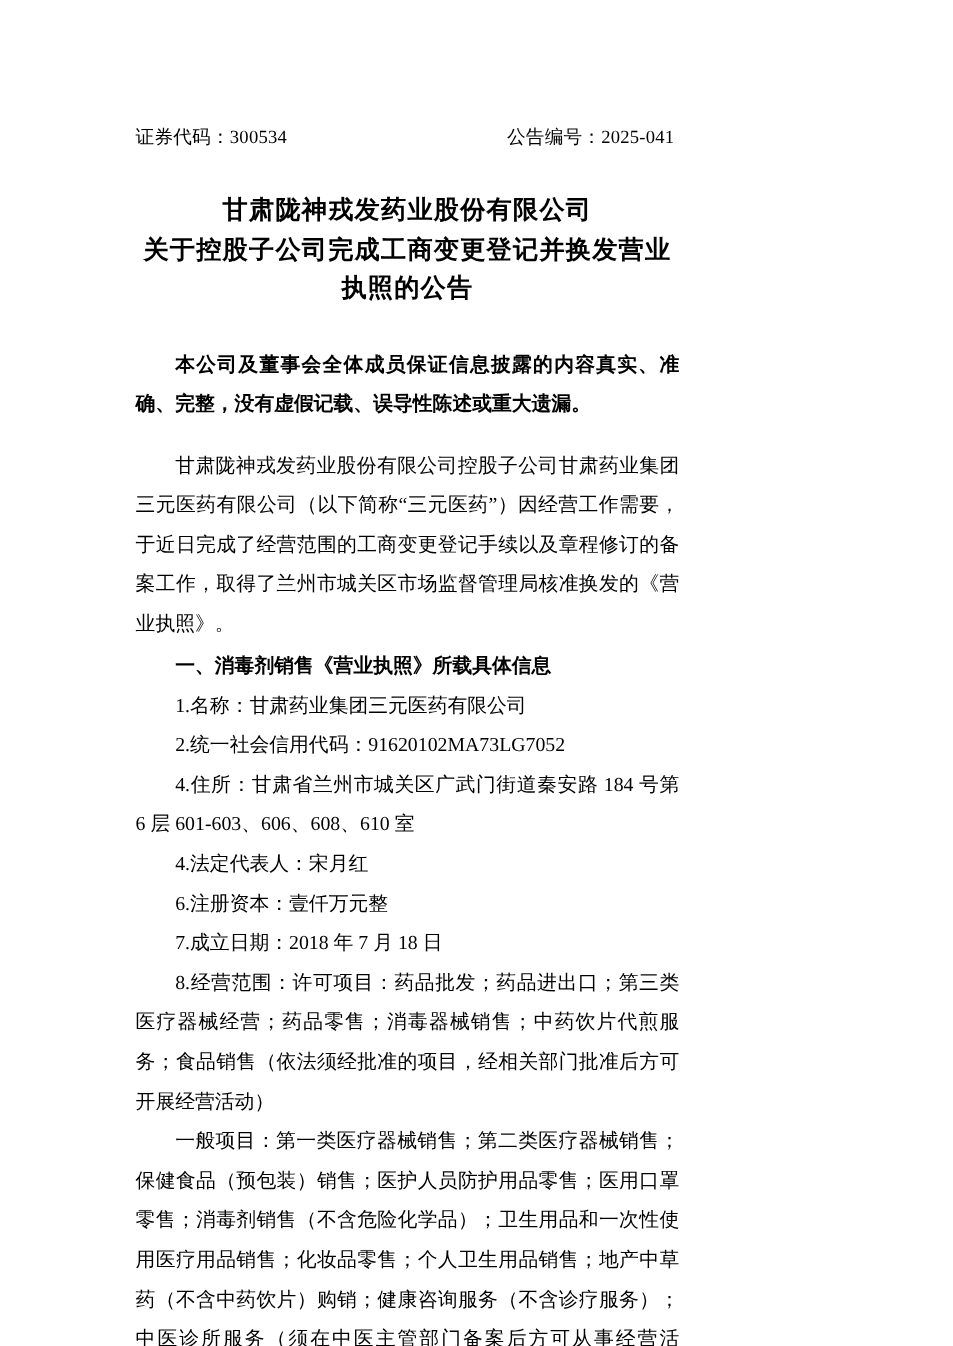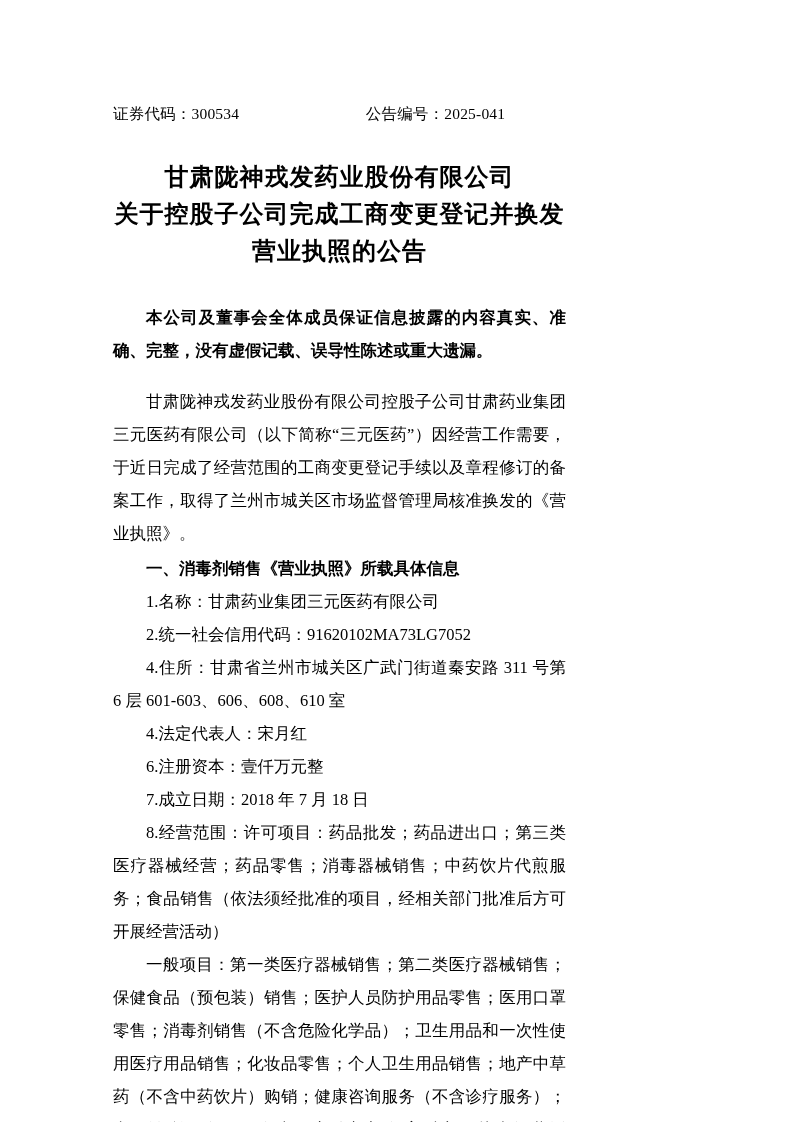--- a/index.html
+++ b/index.html
@@ -30,26 +30,26 @@
     margin-bottom: 34px;
   }
   .header-row .cell-code {
     width: 196px;
   }
   .header-row .cell-name {
     width: 215px;
   }
   .header-row .cell-no {
     flex: 1;
-    text-align: center;
+    text-align: right;
     padding-right: 4px;
   }
   .title {
     text-align: center;
-    font-size: 24px;
+    font-size: 21px;
     font-weight: bold;
     letter-spacing: 1px;
     line-height: 1.55;
   }
   .title.line2 {
     margin-top: 0;
     margin-bottom: 30px;
   }
   p {
     margin: 0;
@@ -92,20 +92,20 @@
   <div class="title line2">关于控股子公司完成工商变更登记并换发营业执照的公告</div>
 
   <p class="indent bold statement">本公司及董事会全体成员保证信息披露的内容真实、准确、完整，没有虚假记载、误导性陈述或重大遗漏。</p>
 
   <p class="indent body-para">甘肃陇神戎发药业股份有限公司控股子公司甘肃药业集团三元医药有限公司（以下简称“三元医药”）因经营工作需要，于近日完成了经营范围的工商变更登记手续以及章程修订的备案工作，取得了兰州市城关区市场监督管理局核准换发的《营业执照》。</p>
 
   <p class="section-head">一、消毒剂销售《营业执照》所载具体信息</p>
 
   <p class="item">1.名称：甘肃药业集团三元医药有限公司</p>
   <p class="item">2.统一社会信用代码：91620102MA73LG7052</p>
-  <p class="item">4.住所：甘肃省兰州市城关区广武门街道秦安路 311 号第 6 层 601-603、606、608、610 室</p>
+  <p class="item">4.住所：甘肃省兰州市城关区广武门街道秦安路 184 号第 6 层 601-603、606、608、610 室</p>
   <p class="item">4.法定代表人：宋月红</p>
   <p class="item">6.注册资本：壹仟万元整</p>
   <p class="item">7.成立日期：2018 年 7 月 18 日</p>
   <p class="item">8.经营范围：许可项目：药品批发；药品进出口；第三类医疗器械经营；药品零售；消毒器械销售；中药饮片代煎服务；食品销售（依法须经批准的项目，经相关部门批准后方可开展经营活动）</p>
   <p class="item">一般项目：第一类医疗器械销售；第二类医疗器械销售；保健食品（预包装）销售；医护人员防护用品零售；医用口罩零售；消毒剂销售（不含危险化学品）；卫生用品和一次性使用医疗用品销售；化妆品零售；个人卫生用品销售；地产中草药（不含中药饮片）购销；健康咨询服务（不含诊疗服务）；中医诊所服务（须在中医主管部门备案后方可从事经营活动）；特种设备销售；汽车销售；日用百</p>
 
 </div>
 
 </body></html>

